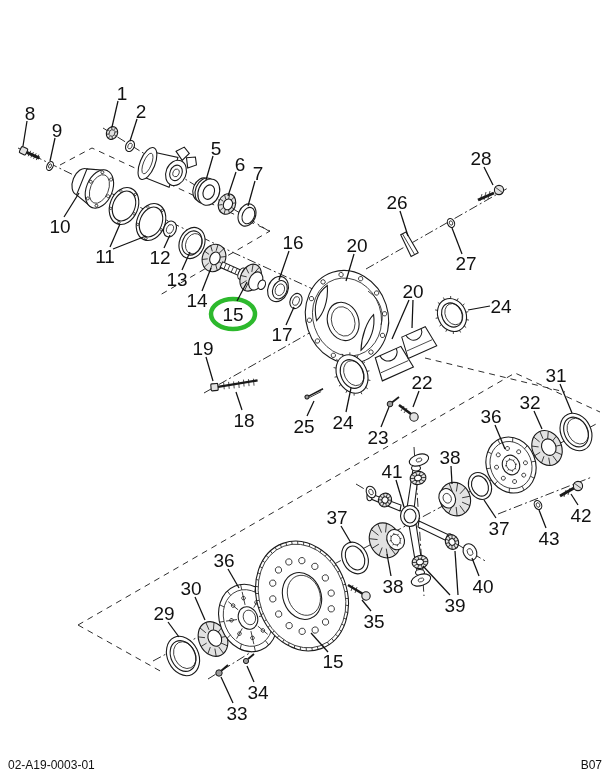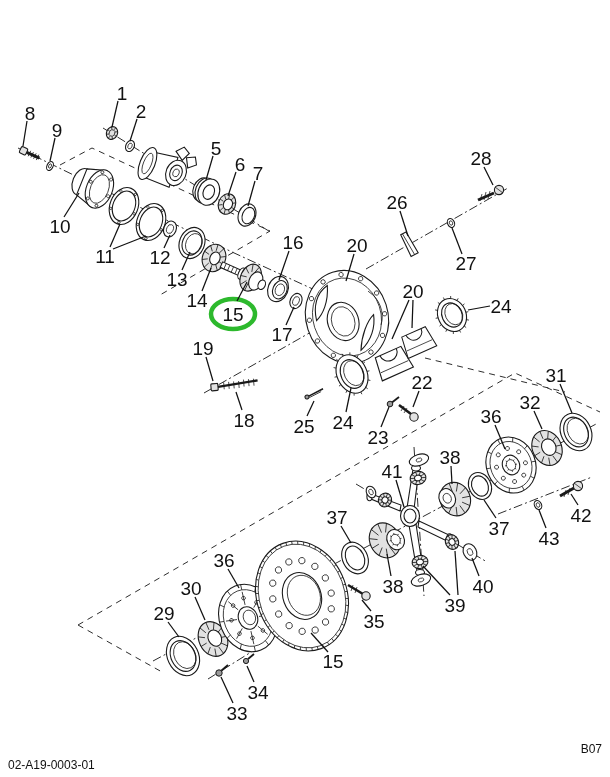--- a/index.html
+++ b/index.html
@@ -10,21 +10,21 @@
   .pg{fill:#e2e2e2;stroke:#1a1a1a;stroke-width:1.1}
   .pd{fill:#9a9a9a;stroke:#1a1a1a;stroke-width:1}
   .o{fill:none;stroke:#1a1a1a;stroke-width:1.1}
   .thin{stroke-width:.75}
   .dashdot{fill:none;stroke:#2e2e2e;stroke-width:1;stroke-dasharray:9 3 2 3}
   .dash{fill:none;stroke:#2e2e2e;stroke-width:1;stroke-dasharray:6 5}
   .leader{stroke:#111;stroke-width:1.25}
   .callout{font:19px "Liberation Sans",sans-serif;fill:#111;text-anchor:middle;dominant-baseline:central}
   .footer{position:absolute;bottom:5px;width:100%;font:12px "Liberation Sans",sans-serif;color:#111}
   .footer .fl{position:absolute;left:8px;bottom:0}
-  .footer .fr{position:absolute;right:8px;bottom:16px}
+  .footer .fr{position:absolute;right:8px;bottom:0}
 </style>
 </head>
 <body>
 
 <div id="stage">
 <svg width="610" height="777" viewBox="0 0 610 777">
 
   <g>
     <path class="dashdot" d="M18,148 L232,252 L352,307"></path>
     <path class="dashdot" d="M103,128 L272,233"></path>

